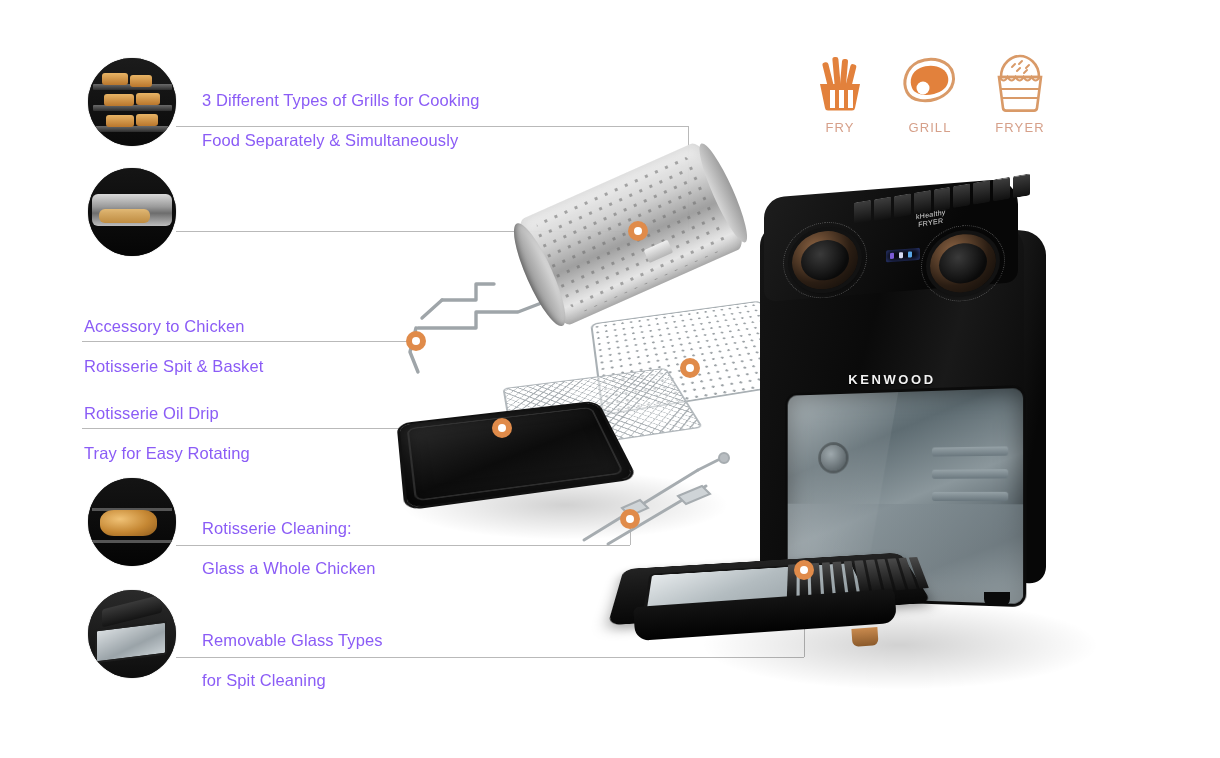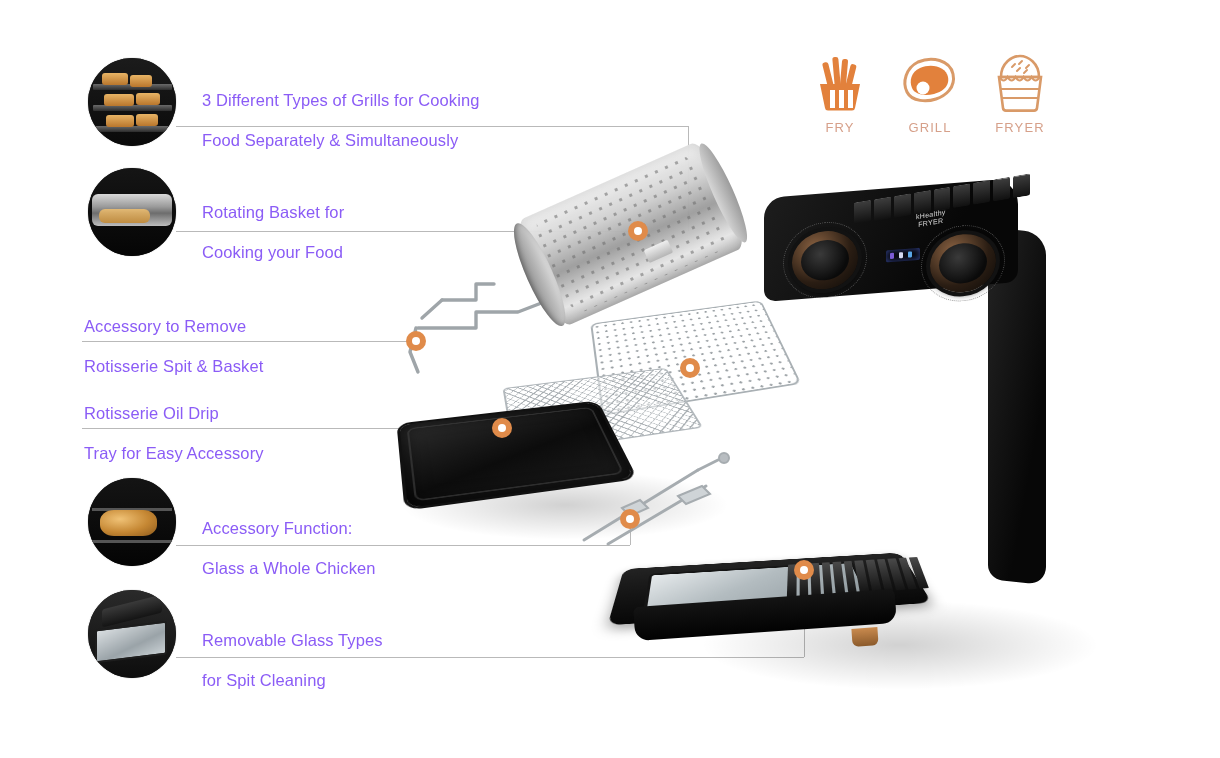--- a/index.html
+++ b/index.html
@@ -227,37 +227,33 @@
       <div class="lid"></div>
       <div class="glass"></div>
     </div>
   </div>
 
   <div class="callout-text" style="left:202px;top:70px;">
     <span>3 Different Types of Grills for Cooking</span><br>
     <span>Food Separately &amp; Simultaneously</span>
   </div>
 
-  <div class="callout-text" style="left:202px;top:182px;">
-    <span>Rotating Basket for</span><br>
-    <span>Cooking your Food</span>
-  </div>
 
   <div class="callout-text" style="left:84px;top:296px;">
-    <span>Accessory to Remove</span><br>
+    <span>Accessory to Chicken</span><br>
     <span>Rotisserie Spit &amp; Basket</span>
   </div>
 
   <div class="callout-text" style="left:84px;top:383px;">
     <span>Rotisserie Oil Drip</span><br>
-    <span>Tray for Easy Accessory</span>
+    <span>Tray for Easy Rotating</span>
   </div>
 
   <div class="callout-text" style="left:202px;top:498px;">
-    <span>Accessory Function:</span><br>
+    <span>Rotisserie Cleaning:</span><br>
     <span>Glass a Whole Chicken</span>
   </div>
 
   <div class="callout-text" style="left:202px;top:610px;">
     <span>Removable Glass Types</span><br>
     <span>for Spit Cleaning</span>
   </div>
 
   <div class="modes" style="left:795px;top:48px;">
 
@@ -357,20 +353,35 @@
         <path d="M44 56 L62 48 L70 56 L52 64 Z" fill="#cfd4d7" stroke-width="2"></path>
         <path d="M100 44 L124 34 L132 42 L108 52 Z" fill="#cfd4d7" stroke-width="2"></path>
         <line x1="120" y1="18" x2="140" y2="8"></line>
         <circle cx="146" cy="6" r="5" fill="#b8bdc1" stroke-width="2"></circle>
       </g>
     </svg>
   </div>
 
   <div id="fryer">
     <div class="body-right"></div>
+    <div class="body-main">
+      <div class="brand">KENWOOD</div>
+
+      <div class="window">
+        <div class="backwall"></div>
+        <div class="rib" style="top:56px;"></div>
+        <div class="rib" style="top:78px;"></div>
+        <div class="rib" style="top:100px;"></div>
+        <div class="spitmount"></div>
+        <div class="sheen"></div>
+      </div>
+
+      <div class="foot" style="left:14px;top:368px;"></div>
+      <div class="foot" style="left:224px;top:368px;"></div>
+    </div>
 
     <div class="top-panel">
       <div class="vent">
         <i></i>
           <i></i>
           <i></i>
           <i></i>
           <i></i>
           <i></i>
           <i></i>

